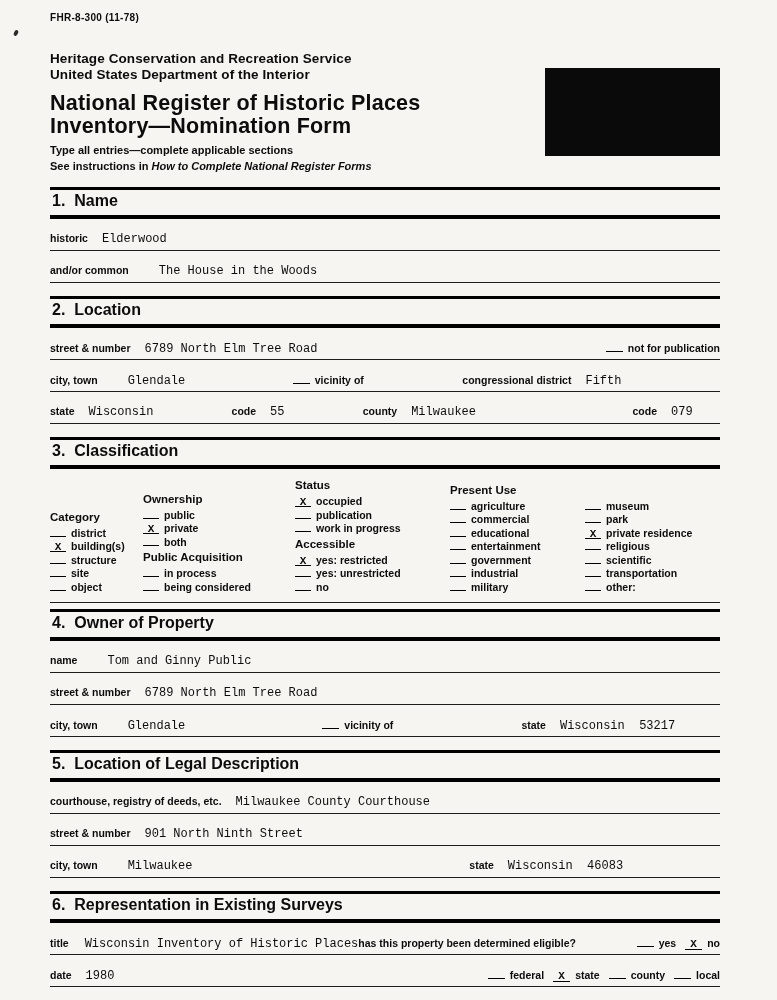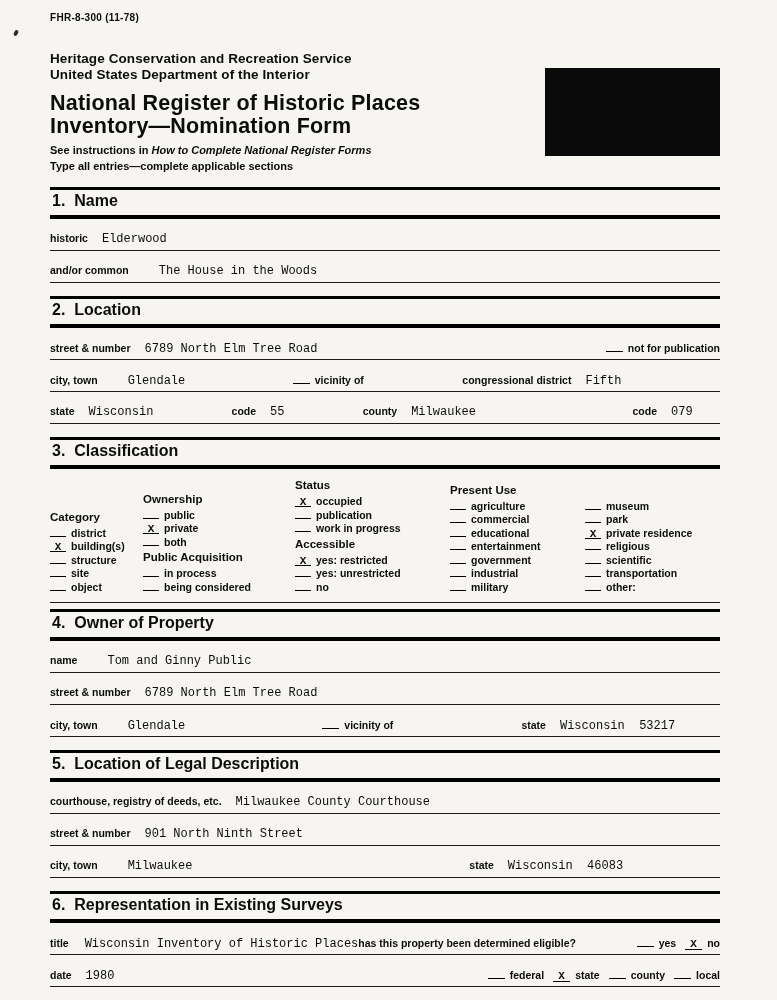--- a/index.html
+++ b/index.html
@@ -65,24 +65,24 @@
   <div class="dept">
     <div>Heritage Conservation and Recreation Service</div>
     <div>United States Department of the Interior</div>
   </div>
 
   <div class="form-title">
     <div>National Register of Historic Places</div>
     <div>Inventory—Nomination Form</div>
   </div>
 
+  <div class="instr">Type all entries—complete applicable sections</div>
   <div class="instr">
     <span>See instructions in </span><i>How to Complete National Register Forms</i>
   </div>
-  <div class="instr">Type all entries—complete applicable sections</div>
 
   <div class="sec-heading">1.  Name</div>
 
   <div class="frow">
     <span class="flabel">historic</span>
     <span class="typed">Elderwood</span>
   </div>
 
   <div class="frow">
     <span class="flabel">and/or common</span>

